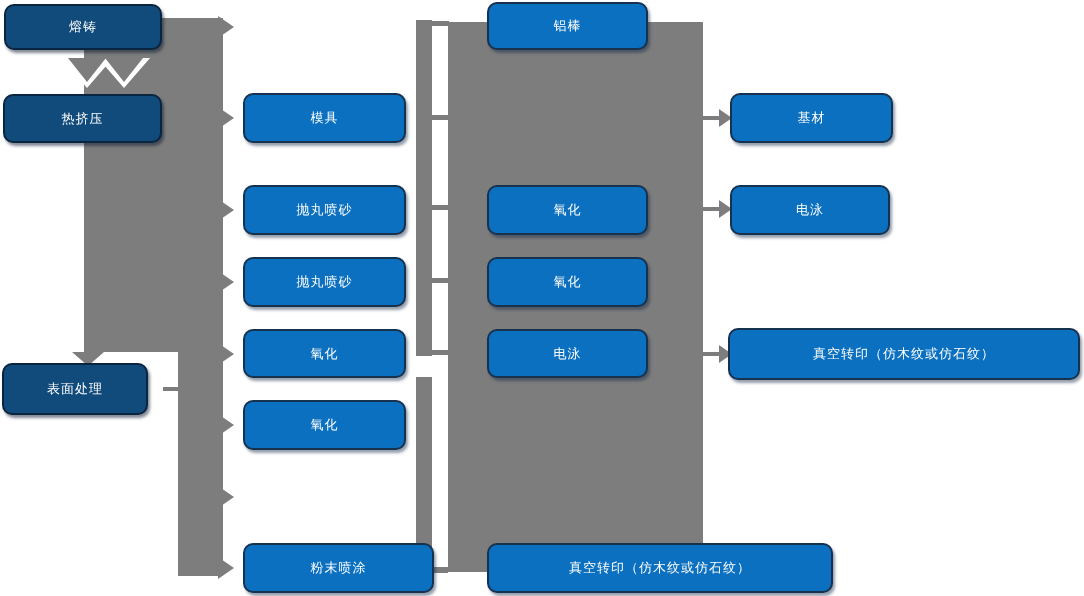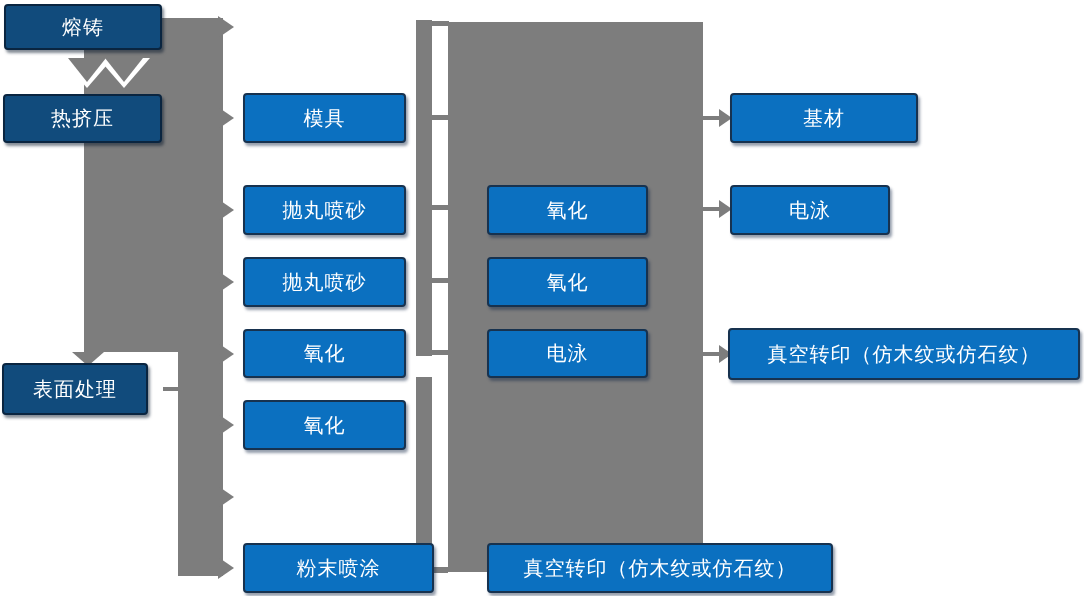--- a/index.html
+++ b/index.html
@@ -13,23 +13,23 @@
   }
   .shape { position: absolute; }
   .gray-rect { background: var(--gray); z-index: 1; }
   .node {
     position: absolute;
     z-index: 2;
     display: flex;
     align-items: center;
     justify-content: center;
     color: var(--text);
-    font-size: 20px;
+    font-size: 13px;
     letter-spacing: 1px;
-    border-radius: 4px;
+    border-radius: 10px;
     box-sizing: border-box;
     text-align: center;
     white-space: nowrap;
   }
   .node.blue {
     background: var(--blue);
     border: 2px solid var(--border);
     box-shadow: 2px 3px 3px rgba(20,40,70,0.45);
   }
   .node.navy {
@@ -101,20 +101,21 @@
     <div class="shape tri tri-right-sm" style="left: 719px; top: 345px;"></div>
     <div class="node navy" style="left: 4px; top: 4px; width: 158px; height: 46px;">熔铸</div>
     <div class="node navy" style="left: 3px; top: 94px; width: 159px; height: 49px; font-family: Liberation Serif, serif;">热挤压</div>
     <div class="node navy" style="left: 2px; top: 363px; width: 146px; height: 52px;">表面处理</div>
     <div class="node blue" style="left: 243px; top: 93px; width: 163px; height: 50px;">模具</div>
     <div class="node blue" style="left: 243px; top: 185px; width: 163px; height: 50px;">抛丸喷砂</div>
     <div class="node blue" style="left: 243px; top: 257px; width: 163px; height: 50px;">抛丸喷砂</div>
     <div class="node blue" style="left: 243px; top: 329px; width: 163px; height: 49px;">氧化</div>
     <div class="node blue" style="left: 243px; top: 400px; width: 163px; height: 50px;">氧化</div>
     <div class="node blue" style="left: 243px; top: 543px; width: 191px; height: 50px;">粉末喷涂</div>
+    <div class="node blue" style="left: 487px; top: 2px; width: 161px; height: 48px;">铝棒</div>
     <div class="node blue" style="left: 487px; top: 185px; width: 161px; height: 50px;">氧化</div>
     <div class="node blue" style="left: 487px; top: 257px; width: 161px; height: 50px;">氧化</div>
     <div class="node blue" style="left: 487px; top: 329px; width: 161px; height: 49px;">电泳</div>
     <div class="node blue" style="left: 487px; top: 543px; width: 346px; height: 50px;">真空转印（仿木纹或仿石纹）</div>
-    <div class="node blue" style="left: 730px; top: 93px; width: 188px; height: 50px;">基材</div>
+    <div class="node blue" style="left: 730px; top: 93px; width: 163px; height: 50px;">基材</div>
     <div class="node blue" style="left: 730px; top: 185px; width: 160px; height: 50px;">电泳</div>
     <div class="node blue" style="left: 728px; top: 328px; width: 352px; height: 52px;">真空转印（仿木纹或仿石纹）</div>
   </div>
 
 </body></html>

